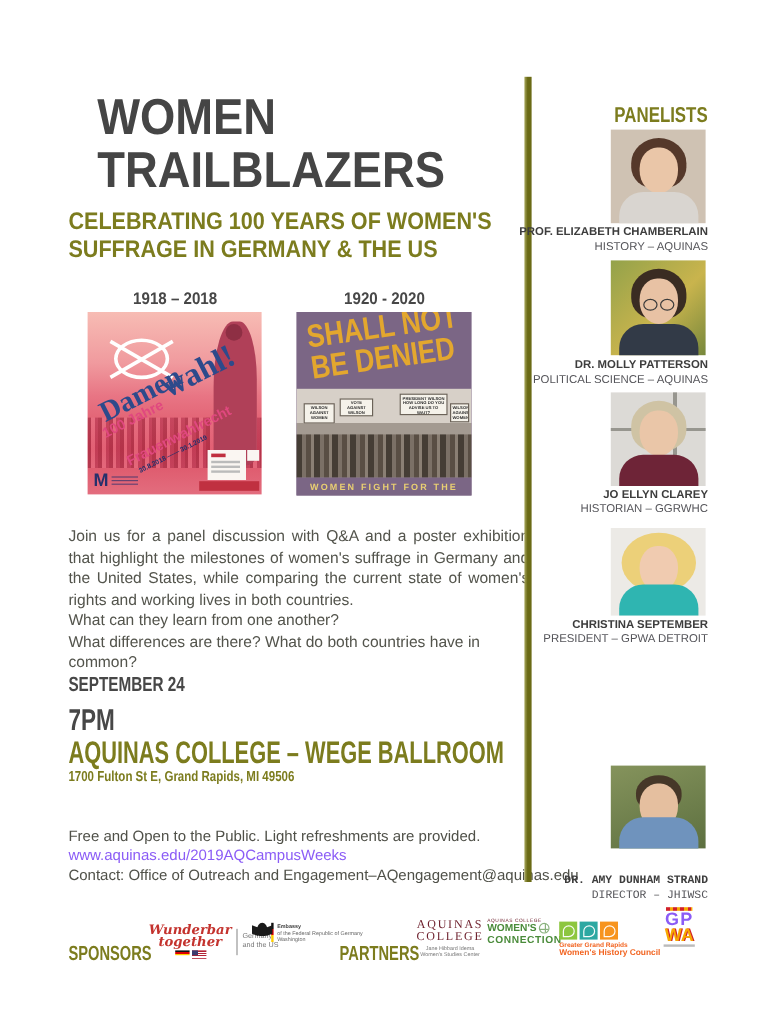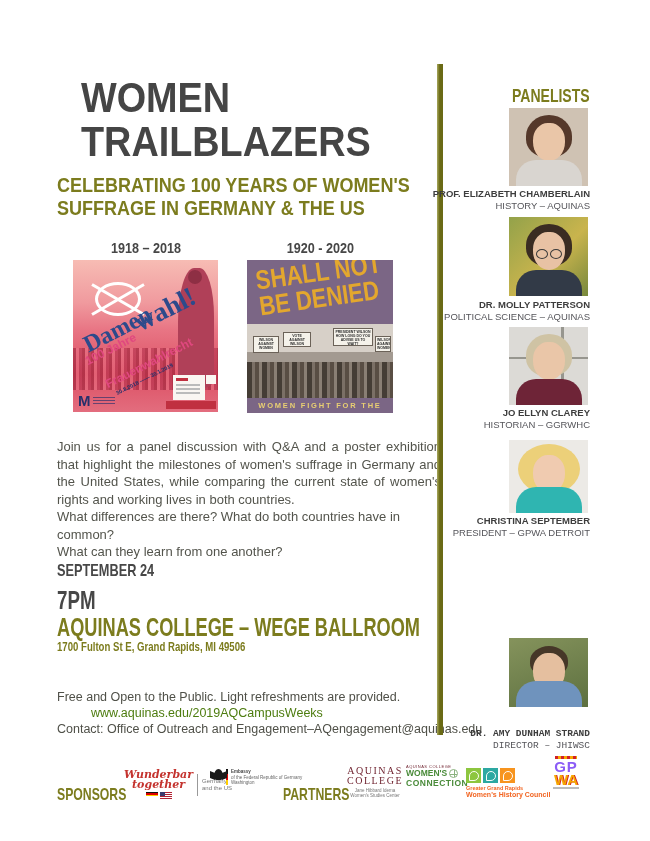--- a/index.html
+++ b/index.html
@@ -74,21 +74,21 @@
 .body-text .just { text-align:justify; }
 
 
 .ev-date  { position:absolute; left:57px; top:561px; color:#474747; font-size:17px;text-decoration:underline; }
 .ev-time  { position:absolute; left:57px; top:586px; color:#474747; font-size:25px; }
 .ev-venue { position:absolute; left:57px; top:612px; color:#7c7c1e; font-size:26px;text-align:right; }
 .ev-addr  { position:absolute; left:57px; top:640px; color:#7c7c1e; font-size:12px; }
 
 
 .info { position:absolute; left:57px; top:689px; color:#4f5048; font-size:12.5px; line-height:16px; }
-.link { color:#4d7c0f; cursor:pointer;margin-left:34px; }
+.link { color:#8b5cf6; cursor:pointer; }
 
 
 .divider { position:absolute; left:437px; top:64px; width:6px; height:671px;
   background:linear-gradient(90deg,#a8a85e 0,#6a6a15 45%,#6a6a15 100%); }
 
 
 .rc-head { position:absolute; left:450px; width:140px; text-align:right; color:#7c7c1e; font-size:18px; }
 .pan-head { top:86px; } .mod-head { top:615px; }
 
 .portrait { position:absolute; left:509px; width:79px; overflow:hidden; background:var(--bg,#ccc); }
@@ -223,22 +223,22 @@
       <div class="sign s2">VOTE AGAINST WILSON</div>
       <div class="sign s3">PRESIDENT WILSON HOW LONG DO YOU ADVISE US TO WAIT?</div>
       <div class="sign s4">WILSON AGAINST WOMEN</div>
       <div class="rp-crowd"></div>
     </div>
     <div class="rp-caption">WOMEN FIGHT FOR THE VOTE</div>
   </div>
 
   <div class="body-text">
     <p class="just">Join us for a panel discussion with Q&amp;A and a poster exhibition that highlight the milestones of women's suffrage in Germany and the United States, while comparing the current state of women's rights and working lives in both countries.</p>
+    <p>What can they learn from one another?</p>
     <p>What differences are there? What do both countries have in common?</p>
-    <p>What can they learn from one another?</p>
   </div>
 
   <div class="ev-date"><span class="cond c75">SEPTEMBER 24</span></div>
   <div class="ev-time"><span class="cond c75">7PM</span></div>
   <div class="ev-venue"><span class="cond c70">AQUINAS  COLLEGE – WEGE BALLROOM</span></div>
   <div class="ev-addr"><span class="cond c80">1700 Fulton St E, Grand Rapids, MI 49506</span></div>
 
   <div class="info">
     <div>Free and Open to the Public.  Light refreshments are provided.</div>
     <div><span class="link">www.aquinas.edu/2019AQCampusWeeks</span></div>

